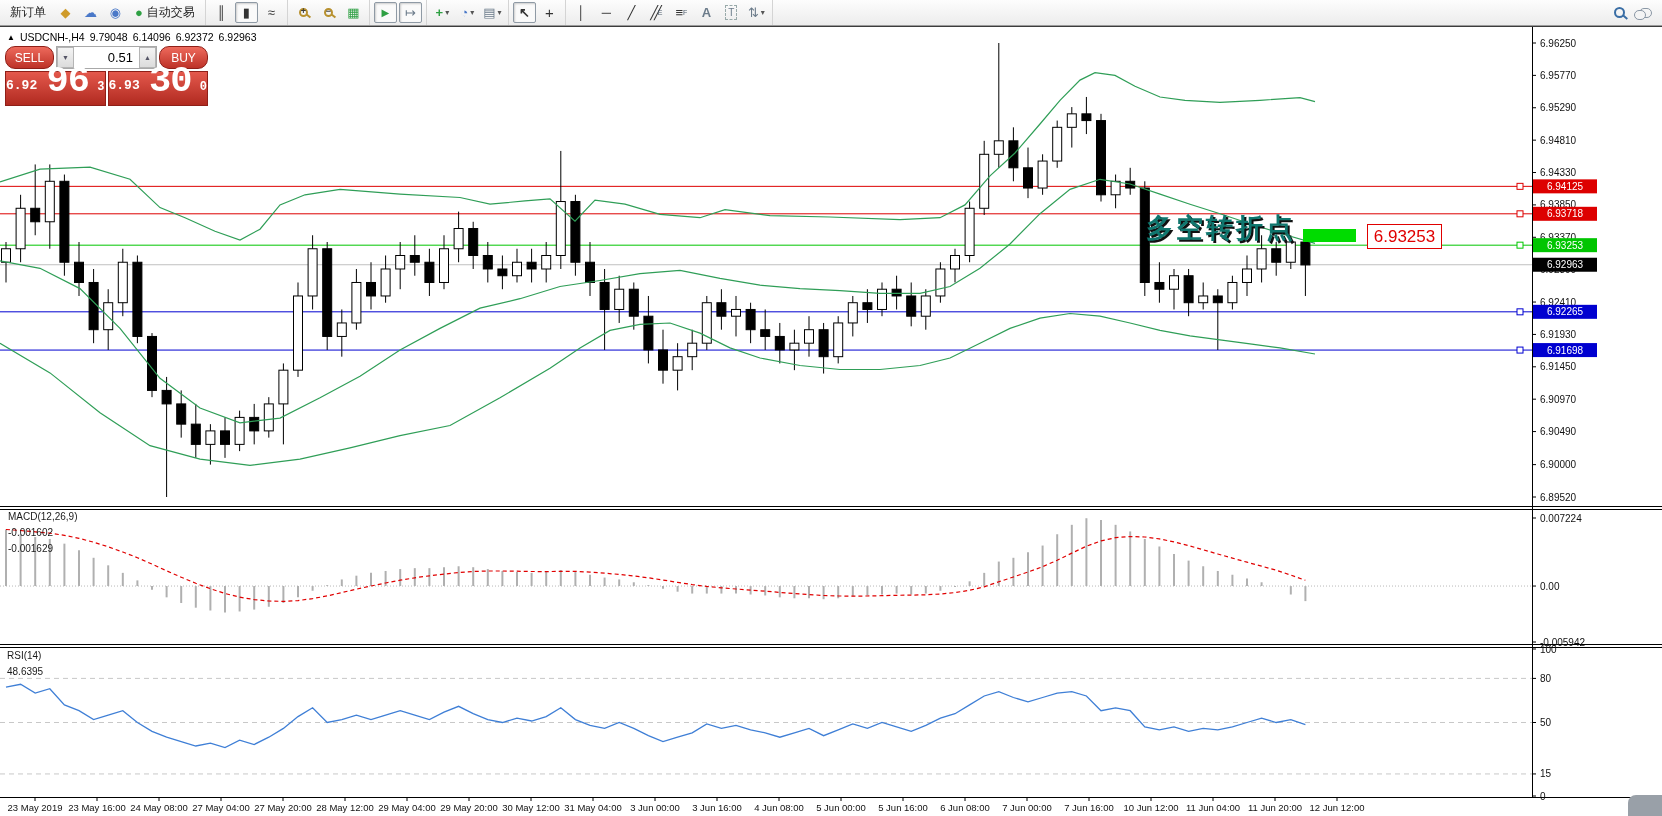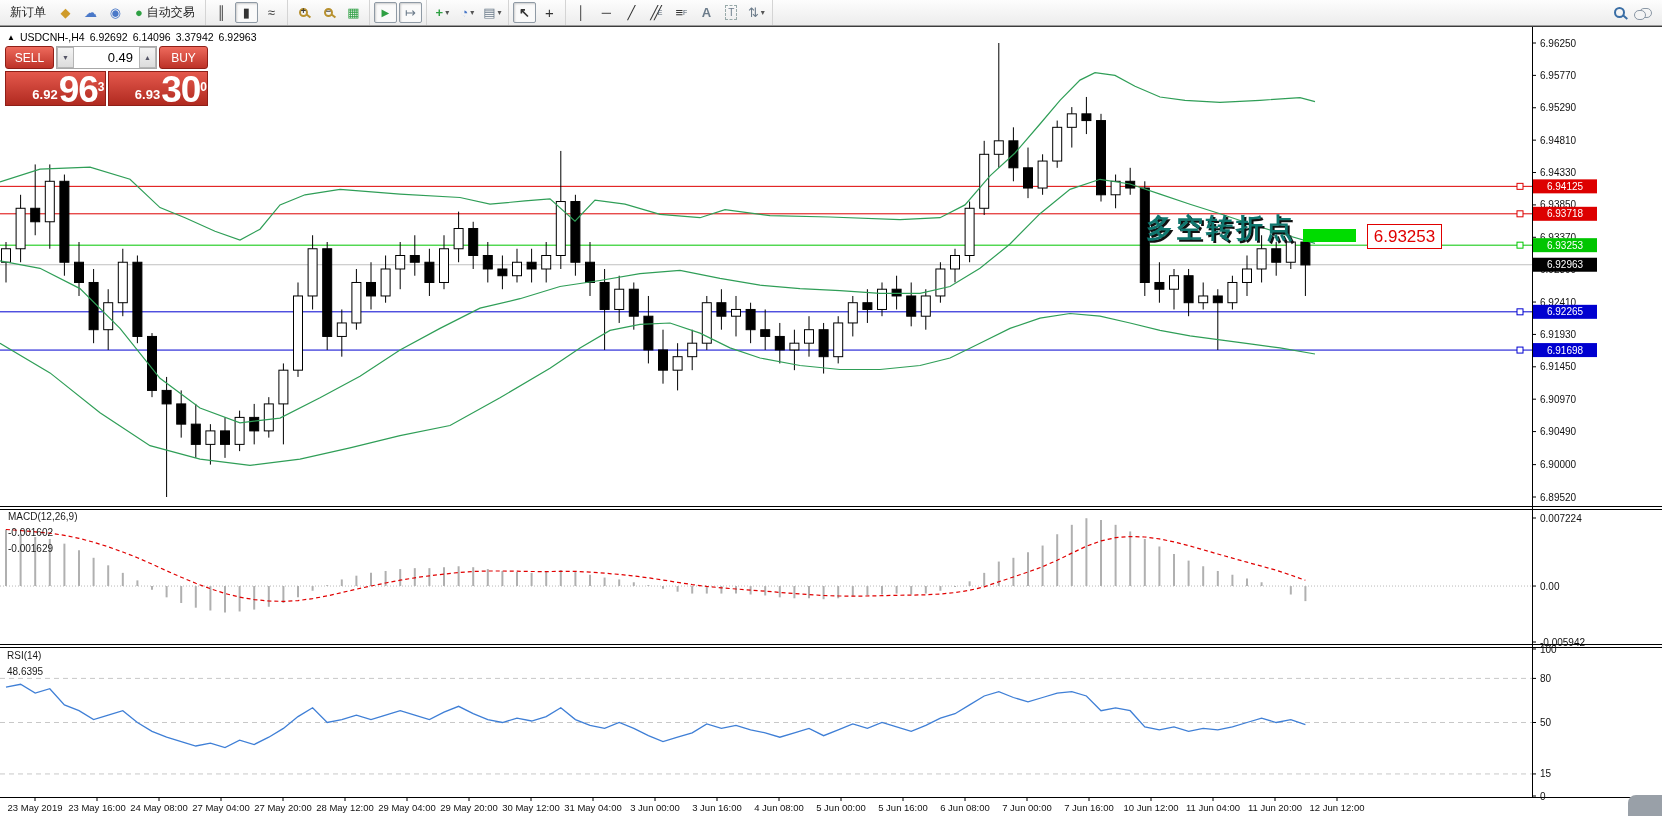--- a/index.html
+++ b/index.html
@@ -34,28 +34,28 @@
   .sub { font-size:7px; vertical-align:sub; }
 
   
   .chart-header { position:absolute; left:7px; top:31px; z-index:20; font-size:10.5px; color:#000; display:flex; gap:5px; align-items:center; }
   .chart-header .tri { font-size:8px; }
 
   
   .trade-panel { position:absolute; left:5px; top:46px; width:203px; z-index:20; }
   .tp-row1 { display:flex; height:23px; }
   .tp-btn { width:49px; color:#fff; font-size:12px; display:flex; align-items:center; justify-content:center;
-    background:linear-gradient(#ee6a5c,#bd3228); border:1px solid #8f1f18; border-radius:3px; }
+    background:linear-gradient(#ee6a5c,#bd3228); border:1px solid #8f1f18; border-radius:10px; }
   .tp-vol { flex:1; display:flex; margin:0 2px; border:1px solid #a8a8a8; background:#fff; }
   .tp-spin { width:17px; background:linear-gradient(#f4f4f4,#dcdcdc); border:1px solid #b5b5b5; font-size:7px; color:#556;
     display:flex; align-items:center; justify-content:center; }
   .tp-vol-val { flex:1; font-size:13px; color:#000; display:flex; align-items:center; justify-content:flex-end; padding-right:6px; }
   .tp-row2 { display:flex; height:35px; margin-top:2px; gap:2px; }
   .tp-price { flex:1; background:linear-gradient(#e4584c,#b02a20); border:1px solid #8f1f18; color:#fff;
-    display:flex; align-items:flex-end; justify-content:flex-end; padding-bottom:3px; }
+    display:flex; align-items:flex-end; justify-content:space-between; padding-bottom:12px;font-family:Liberation Mono, monospace; }
   .tp-pfx { font-size:13px; font-weight:bold; margin-right:1px; line-height:14px; }
   .tp-big { font-size:37px; font-weight:bold; line-height:24px; letter-spacing:-1px; }
   .tp-sup { font-size:12px; font-weight:bold; line-height:26px; align-self:flex-start; margin-top:2px; }
 
   
   .ind-label { position:absolute; z-index:20; font-size:10px; color:#1a1a1a; display:flex; gap:5px;flex-direction:column; }
   .ind-label.macd { left:8px; top:511px; }
   .ind-label.rsi  { left:7px; top:650px; }
 
   
@@ -599,36 +599,36 @@
           <line x1="1275" y1="798" x2="1275" y2="801" stroke="#000" stroke-width="1"></line>
           <text x="1275" y="811" font-size="9.5" font-family="Liberation Sans, sans-serif" fill="#111" text-anchor="middle">11 Jun 20:00</text>
           <line x1="1337" y1="798" x2="1337" y2="801" stroke="#000" stroke-width="1"></line>
           <text x="1337" y="811" font-size="9.5" font-family="Liberation Sans, sans-serif" fill="#111" text-anchor="middle">12 Jun 12:00</text>
         </g>
       </svg></div>
 
   <div class="chart-header">
     <span class="tri">▲</span>
     <span>USDCNH-,H4</span>
-    <span>6.92692</span>
+    <span>9.79048</span>
     <span>6.14096</span>
-    <span>3.37942</span>
+    <span>6.92372</span>
     <span>6.92963</span>
   </div>
 
   <div class="trade-panel">
     <div class="tp-row1">
       <div class="tp-btn">
           <span>SELL</span>
         </div>
       <div class="tp-vol">
         <div class="tp-spin">
             <span>▼</span>
           </div>
-        <div class="tp-vol-val">0.49</div>
+        <div class="tp-vol-val">0.51</div>
         <div class="tp-spin">
             <span>▲</span>
           </div>
       </div>
       <div class="tp-btn">
           <span>BUY</span>
         </div>
     </div>
     <div class="tp-row2">
       <div class="tp-price">

